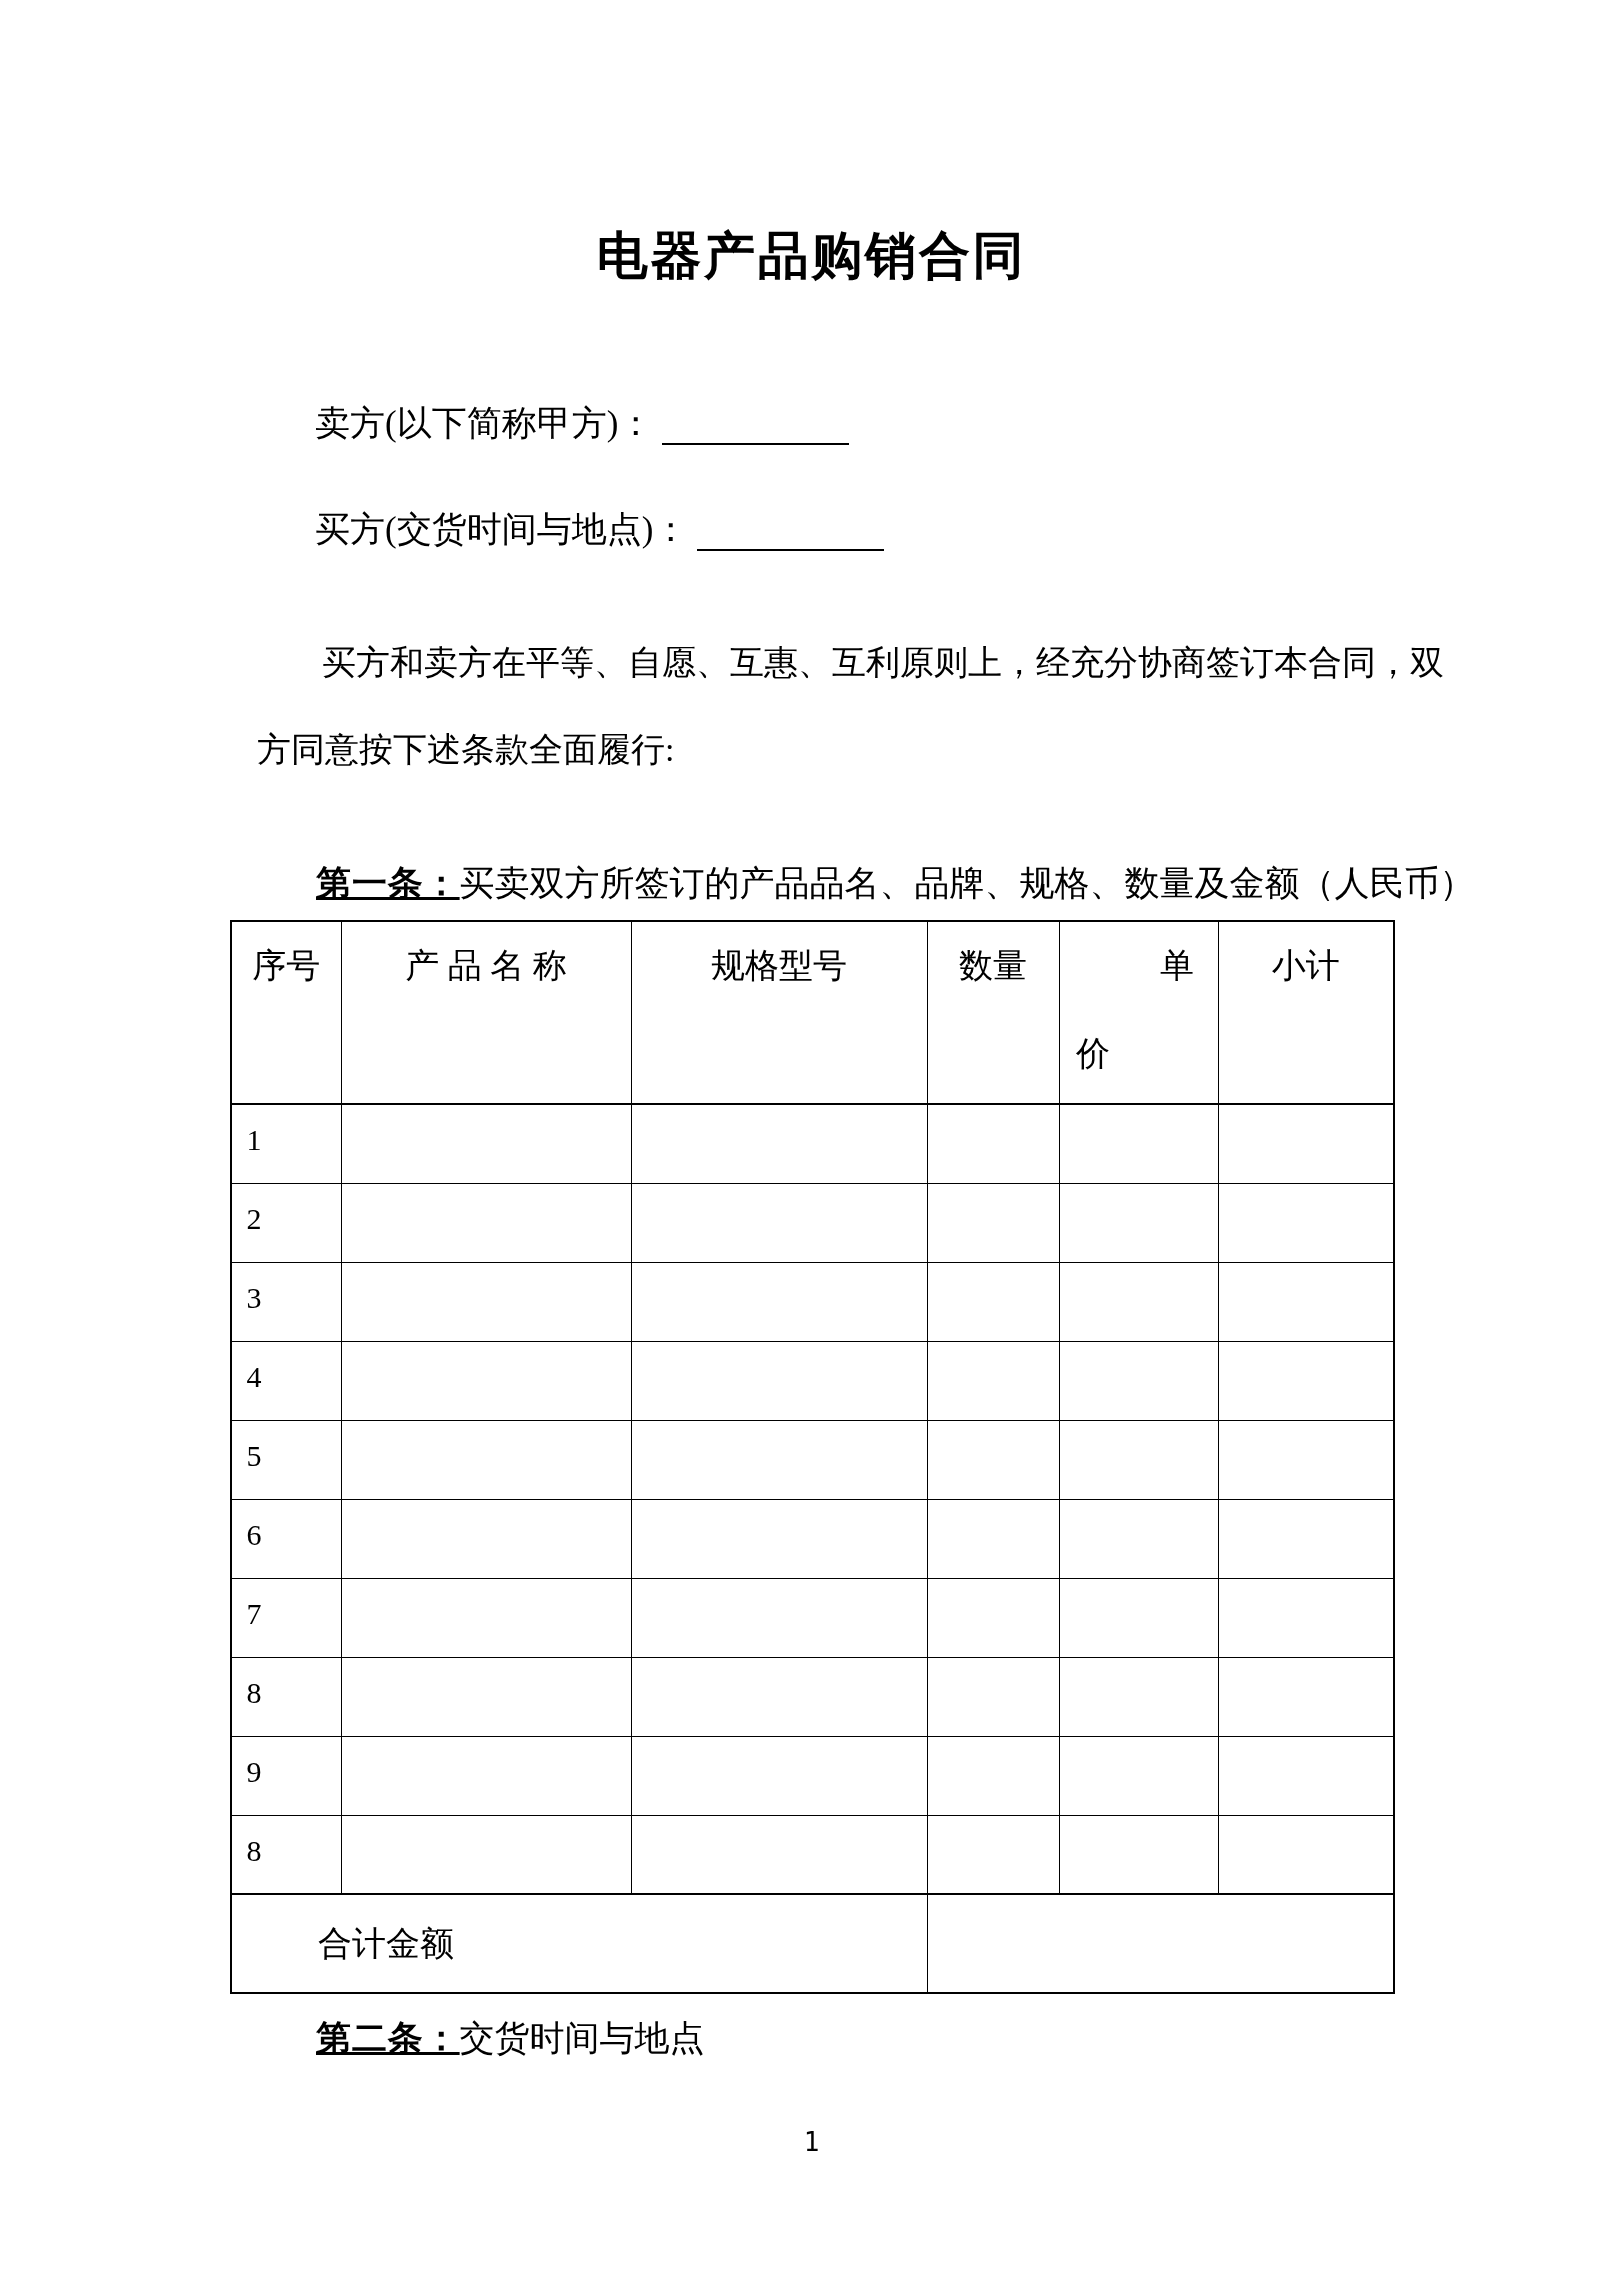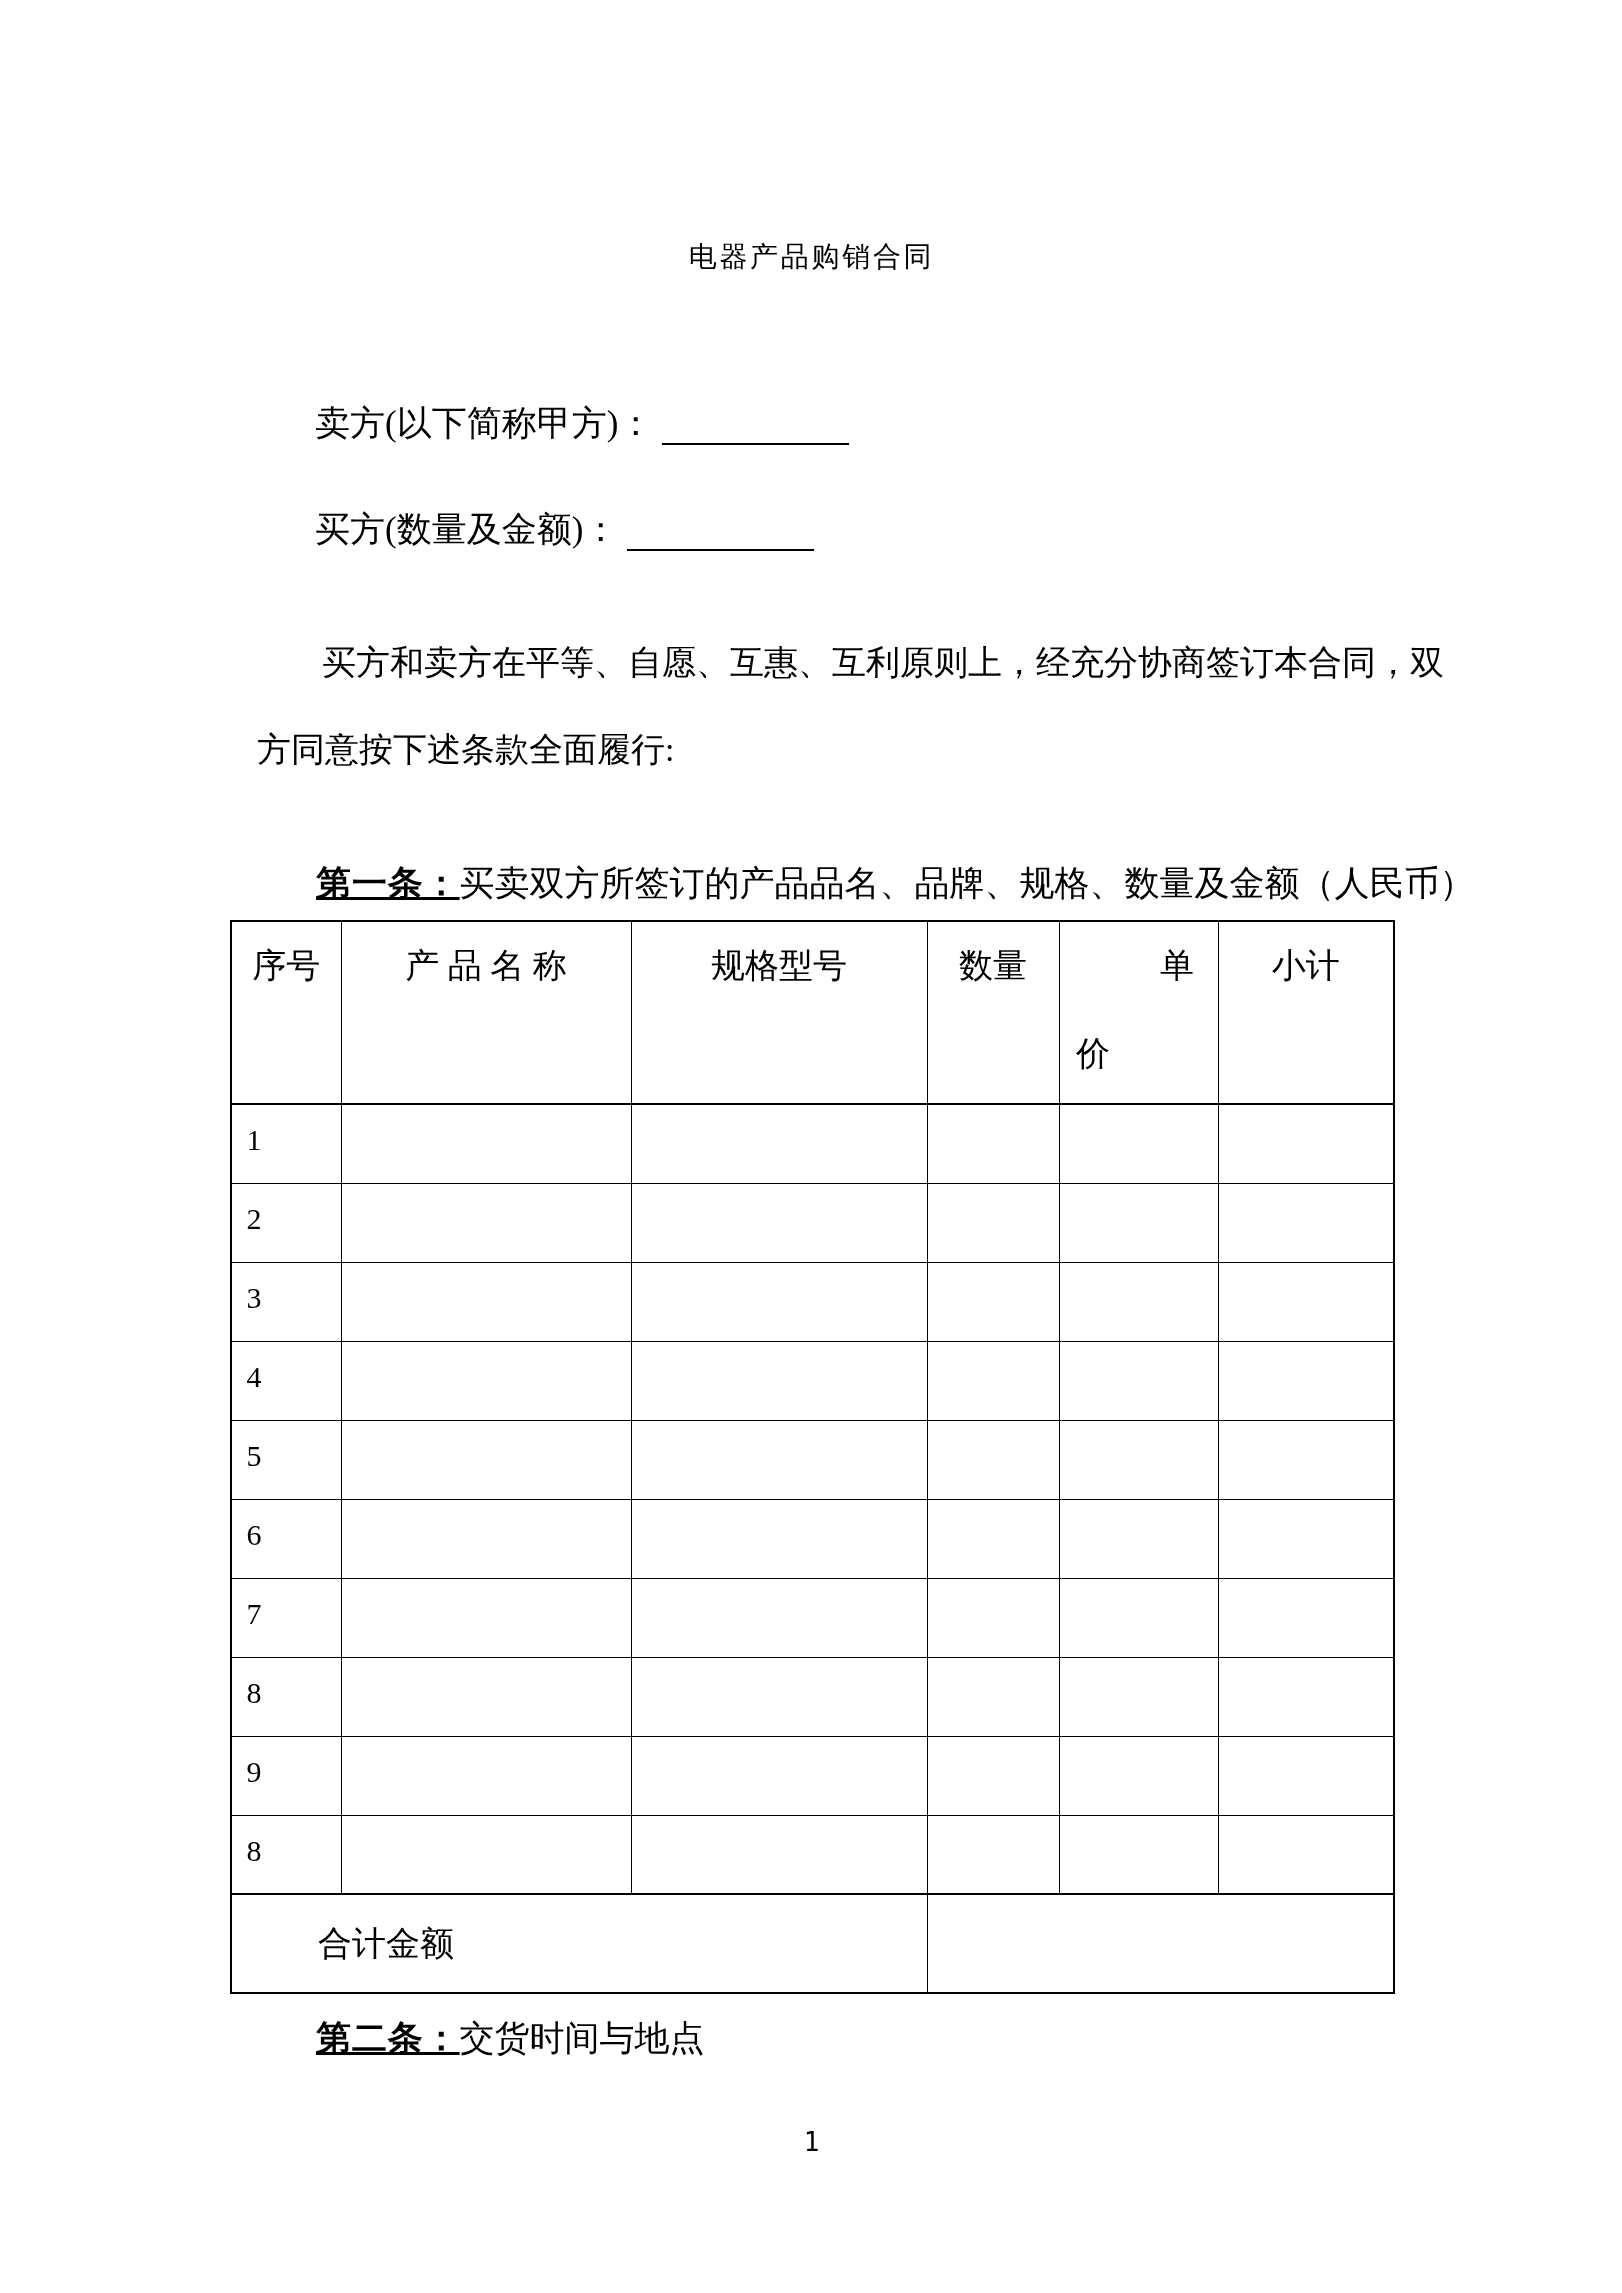--- a/index.html
+++ b/index.html
@@ -9,21 +9,21 @@
     width:1623px; height:2294px;
     margin:0 auto;
     background:#ffffff;
     color:#000;
     font-family:"Liberation Serif","DejaVu Serif",serif;
     overflow:hidden;
   }
   .doc-title {
     position:absolute; top:229px; left:0; width:100%;
     text-align:center;
-    font-size:28px; font-weight:400; letter-spacing:2.7px;
+    font-size:51px; font-weight:700; letter-spacing:2.7px;
     line-height:55px;
   }
   .party-line {
     position:absolute; left:315px;
     font-size:35px; line-height:42px;
     white-space:nowrap;
   }
   .party-line.seller { top:375px;margin-top:28px; }
   .party-line.buyer  { top:509px; }
   .blank-line {
@@ -95,21 +95,21 @@
 </style>
 </head>
 <body>
 
 <div class="page">
 
   <div class="doc-title">电器产品购销合同</div>
 
   <div class="party-line seller"><span>卖方(以下简称甲方)：</span><span class="blank-line"></span></div>
 
-  <div class="party-line buyer"><span>买方(数量及金额)：</span><span class="blank-line"></span></div>
+  <div class="party-line buyer"><span>买方(交货时间与地点)：</span><span class="blank-line"></span></div>
 
   <div class="preamble-line l1">买方和卖方在平等、自愿、互惠、互利原则上，经充分协商签订本合同，双</div>
   <div class="preamble-line l2">方同意按下述条款全面履行:</div>
 
   <div class="clause-line first"><b>第一条：</b><span>买卖双方所签订的产品品名、品牌、规格、数量及金额（人民币）</span></div>
 
   <table class="contract-table">
     <colgroup>
       <col style="width:110px">
         <col style="width:290px">

